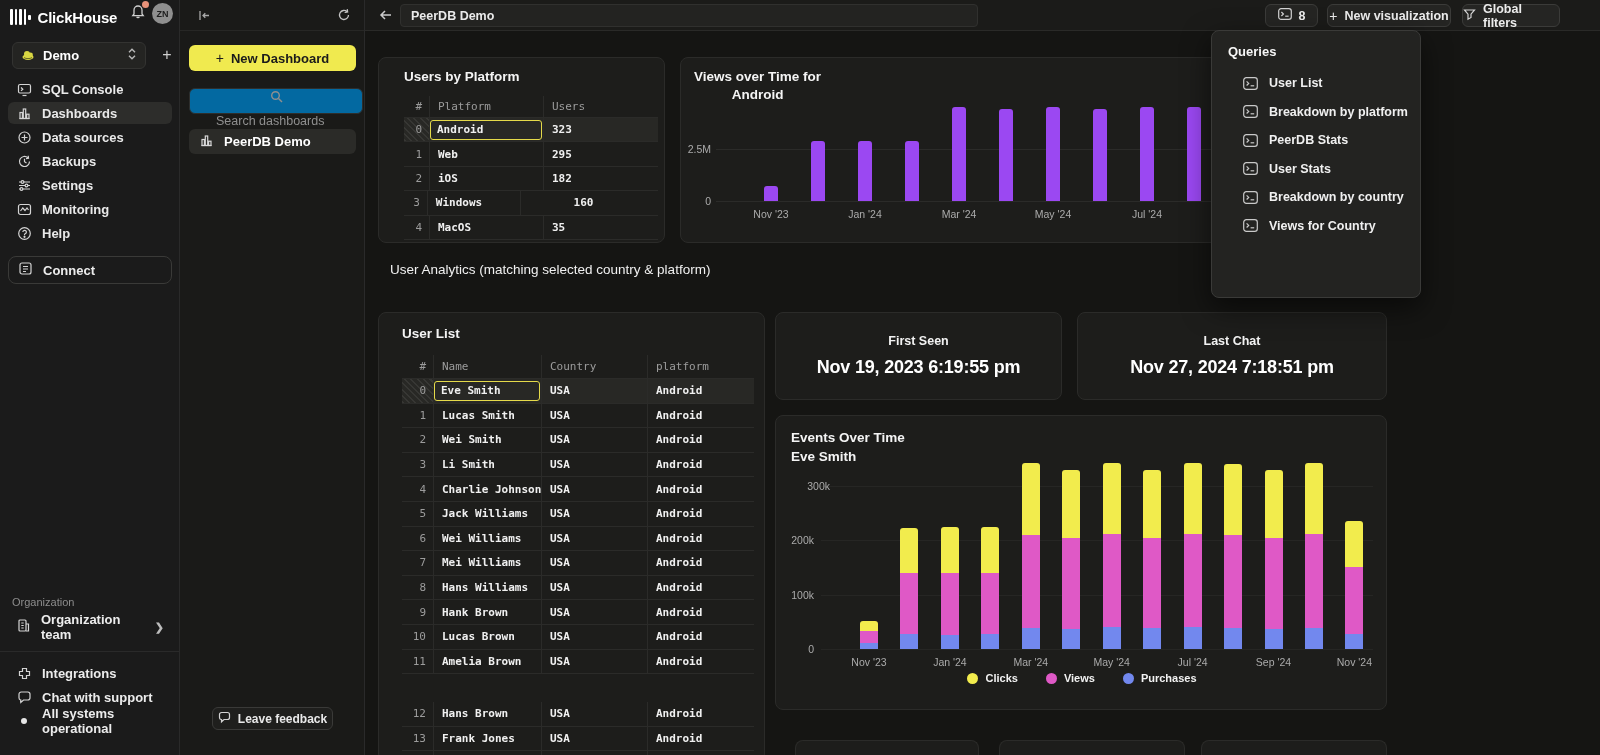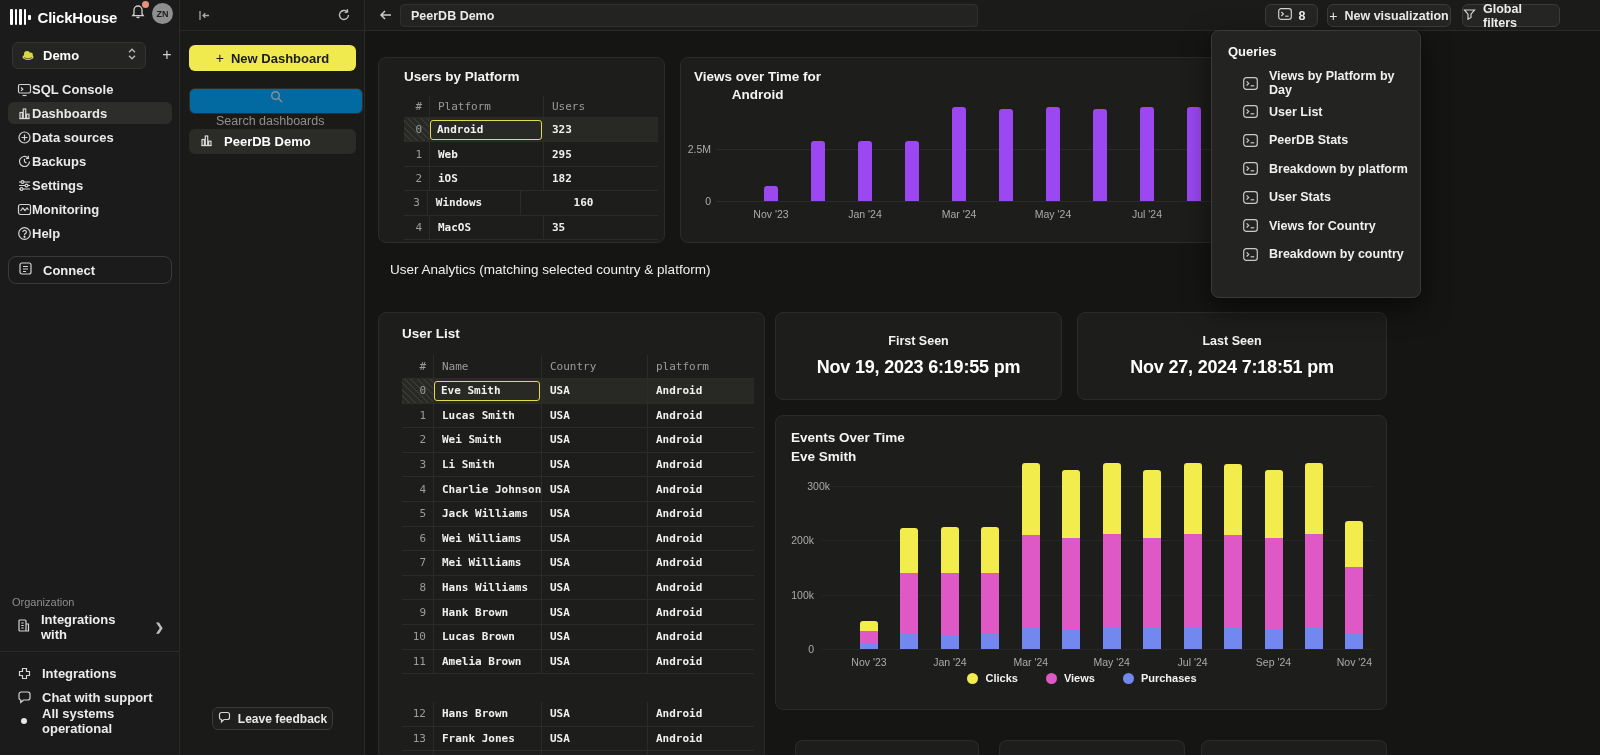--- a/index.html
+++ b/index.html
@@ -18,21 +18,21 @@
   .bell-wrap { position:absolute; left:130px; top:3px; width:18px; height:18px; }
   .bell-dot { position:absolute; right:-1px; top:-2px; width:7px; height:7px; border-radius:50%; background:#e8927a; }
   .avatar { position:absolute; left:152px; top:3px; width:21px; height:21px; border-radius:50%;
     background:#8f8f8f; color:#1d1d1d; font-size:9px; font-weight:700; display:flex; align-items:center; justify-content:center; }
   .ws-select { position:absolute; left:12px; top:42px; width:134px; height:27px; background:#242422;
     border:1px solid #333331; border-radius:6px; display:flex; align-items:center; padding:0 8px; gap:8px; }
   .ws-name { font-size:13px; font-weight:700; color:#fff; flex:1; }
   .ws-add { position:absolute; left:156px; top:44px; width:22px; height:22px; color:#cfcfcf; font-size:16px;
     display:flex; align-items:center; justify-content:center; }
   #nav-list { position:absolute; left:8px; top:78px; width:164px; display:flex; flex-direction:column; gap:2px; }
-  .nav-item { height:22px; border-radius:6px; display:flex; align-items:center; padding:0 8px;
+  .nav-item { height:22px; border-radius:6px; display:flex; align-items:center; gap:10px; padding:0 8px;
     font-size:13px; font-weight:700; color:#e9e9e9; }
   .nav-item.selected { background:#2d2d2b; }
   .nav-item .ico, .fi .ico { width:16px; height:16px; display:flex; align-items:center; justify-content:center; color:#d4d4d4; flex:none; }
   #connect-btn { position:absolute; left:8px; top:256px; width:164px; height:28px; border:1px solid #3a3a38;
     border-radius:8px; display:flex; align-items:center; gap:10px; padding:0 9px; font-size:13px; font-weight:700; }
   .org-label { position:absolute; left:12px; top:596px; font-size:11px; color:#8d8d8d; }
   #org-team { position:absolute; left:8px; top:615px; width:164px; height:24px; display:flex; align-items:center;
     gap:10px; padding:0 8px; font-size:13px; font-weight:700; }
   #org-team .chev { margin-left:auto; color:#bdbdbd; font-size:11px; }
   .side-div { position:absolute; left:0; top:651px; width:180px; border-top:1px solid #2a2a2a; }
@@ -240,21 +240,21 @@
 
   <div class="org-label">Organization</div>
   <div id="org-team">
     <span class="ico">
       <svg width="15" height="15" viewBox="0 0 15 15" fill="none" stroke="#d4d4d4" stroke-width="1.2">
         <rect x="3" y="2" width="7" height="11" rx="1"></rect>
           <path d="M10 6h2.5v7H10"></path>
           <path d="M5.3 5h2.4M5.3 7.5h2.4M5.3 10h2.4"></path>
       </svg>
     </span>
-    <span>Integrations with</span>
+    <span>Organization team</span>
     <span class="chev">❯</span>
   </div>
   <div class="side-div"></div>
   <div id="side-footer">
       <div class="fi">
         <span class="ico">
           <svg width="15" height="15" viewBox="0 0 15 15" fill="none" stroke="currentColor" stroke-width="1.2">
             <path d="M5.5 2.5h4v3h3v4h-3v3h-4v-3h-3v-4h3z"></path>
           </svg>
         </span>
@@ -532,21 +532,21 @@
           <div class="tcell tbody-cell" style="width: 106px;">Android</div>
         </div>
       </div>
   </div>
 
   <div class="card" style="left:410px; top:312px; width:287px; height:88px;text-decoration:underline;">
     <div class="seen-label" style="top:21px;">First Seen</div>
     <div class="seen-value" style="top:44px;">Nov 19, 2023 6:19:55 pm</div>
   </div>
   <div class="card" style="left:712px; top:312px; width:310px; height:88px;">
-    <div class="seen-label" style="top:21px;">Last Seen</div>
+    <div class="seen-label" style="top:21px;">Last Chat</div>
     <div class="seen-value" style="top:44px;">Nov 27, 2024 7:18:51 pm</div>
   </div>
 
   <div class="card" id="events-card" style="left:410px; top:415px; width:612px; height:295px;">
     <div class="card-title" style="left:15px; top:12px; line-height:19px;">
       <div>Events Over Time</div>
       <div>Eve Smith</div>
     </div>
     <div id="events-plot" style="position:absolute; left:0; top:0; width:612px; height:295px;">
         <div class="gridline" style="left: 45px; width: 552px; top: 233px; background: rgb(38, 38, 36);"></div>
@@ -629,76 +629,66 @@
   <div class="qm-title">Queries</div>
   <div id="qm-items">
       <div class="qm-item">
         <span class="ico">
           <svg width="15" height="13" viewBox="0 0 15 13" fill="none" stroke="currentColor" stroke-width="1.2">
             <rect x="0.7" y="0.7" width="13.6" height="11.6" rx="2.6"></rect>
             <path d="M3.6 4.3l2.1 2.1-2.1 2.1"></path>
             <path d="M7.6 8.8h3.6"></path>
           </svg>
         </span>
-        <span>Views by Platform by Day</span>
+        <span>User List</span>
       </div>
       <div class="qm-item">
         <span class="ico">
           <svg width="15" height="13" viewBox="0 0 15 13" fill="none" stroke="currentColor" stroke-width="1.2">
             <rect x="0.7" y="0.7" width="13.6" height="11.6" rx="2.6"></rect>
             <path d="M3.6 4.3l2.1 2.1-2.1 2.1"></path>
             <path d="M7.6 8.8h3.6"></path>
           </svg>
         </span>
-        <span>User List</span>
+        <span>Breakdown by platform</span>
       </div>
       <div class="qm-item">
         <span class="ico">
           <svg width="15" height="13" viewBox="0 0 15 13" fill="none" stroke="currentColor" stroke-width="1.2">
             <rect x="0.7" y="0.7" width="13.6" height="11.6" rx="2.6"></rect>
             <path d="M3.6 4.3l2.1 2.1-2.1 2.1"></path>
             <path d="M7.6 8.8h3.6"></path>
           </svg>
         </span>
         <span>PeerDB Stats</span>
       </div>
       <div class="qm-item">
         <span class="ico">
           <svg width="15" height="13" viewBox="0 0 15 13" fill="none" stroke="currentColor" stroke-width="1.2">
             <rect x="0.7" y="0.7" width="13.6" height="11.6" rx="2.6"></rect>
             <path d="M3.6 4.3l2.1 2.1-2.1 2.1"></path>
             <path d="M7.6 8.8h3.6"></path>
           </svg>
         </span>
-        <span>Breakdown by platform</span>
+        <span>User Stats</span>
       </div>
       <div class="qm-item">
         <span class="ico">
           <svg width="15" height="13" viewBox="0 0 15 13" fill="none" stroke="currentColor" stroke-width="1.2">
             <rect x="0.7" y="0.7" width="13.6" height="11.6" rx="2.6"></rect>
             <path d="M3.6 4.3l2.1 2.1-2.1 2.1"></path>
             <path d="M7.6 8.8h3.6"></path>
           </svg>
         </span>
-        <span>User Stats</span>
+        <span>Breakdown by country</span>
       </div>
       <div class="qm-item">
         <span class="ico">
           <svg width="15" height="13" viewBox="0 0 15 13" fill="none" stroke="currentColor" stroke-width="1.2">
             <rect x="0.7" y="0.7" width="13.6" height="11.6" rx="2.6"></rect>
             <path d="M3.6 4.3l2.1 2.1-2.1 2.1"></path>
             <path d="M7.6 8.8h3.6"></path>
           </svg>
         </span>
         <span>Views for Country</span>
       </div>
-      <div class="qm-item">
-        <span class="ico">
-          <svg width="15" height="13" viewBox="0 0 15 13" fill="none" stroke="currentColor" stroke-width="1.2">
-            <rect x="0.7" y="0.7" width="13.6" height="11.6" rx="2.6"></rect>
-            <path d="M3.6 4.3l2.1 2.1-2.1 2.1"></path>
-            <path d="M7.6 8.8h3.6"></path>
-          </svg>
-        </span>
-        <span>Breakdown by country</span>
-      </div>
     </div>
 </div>
 
 </body></html>

